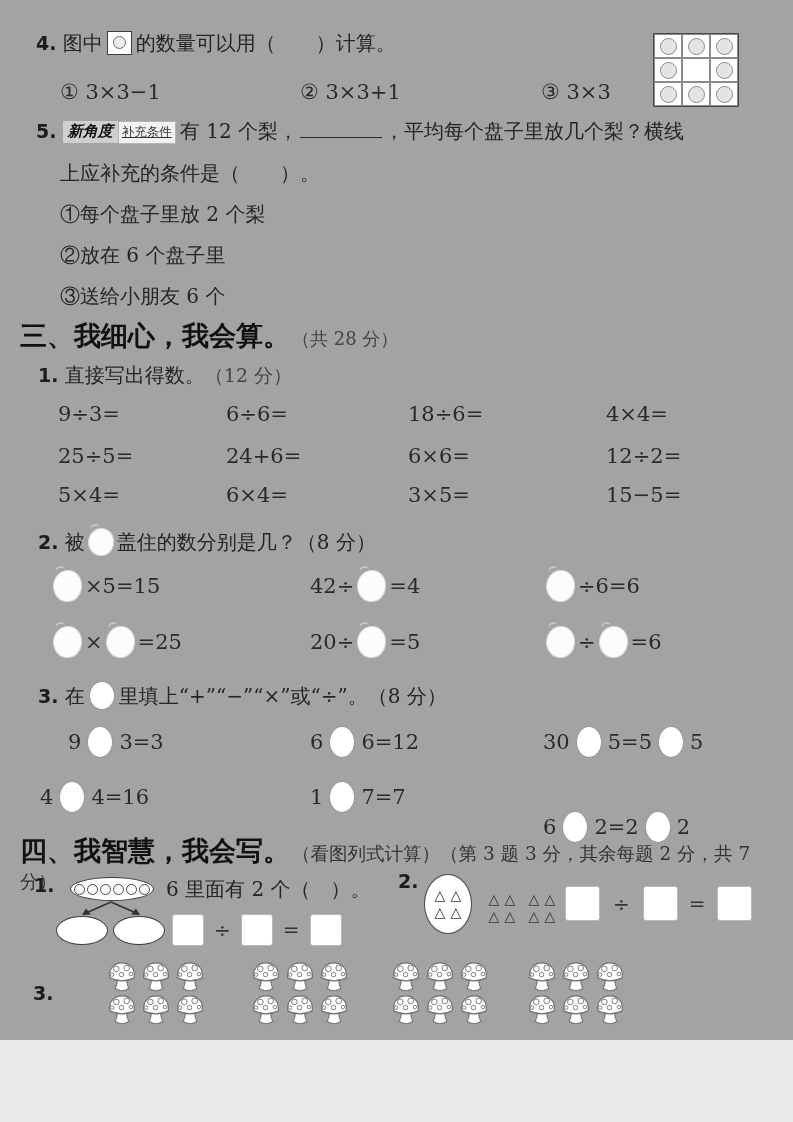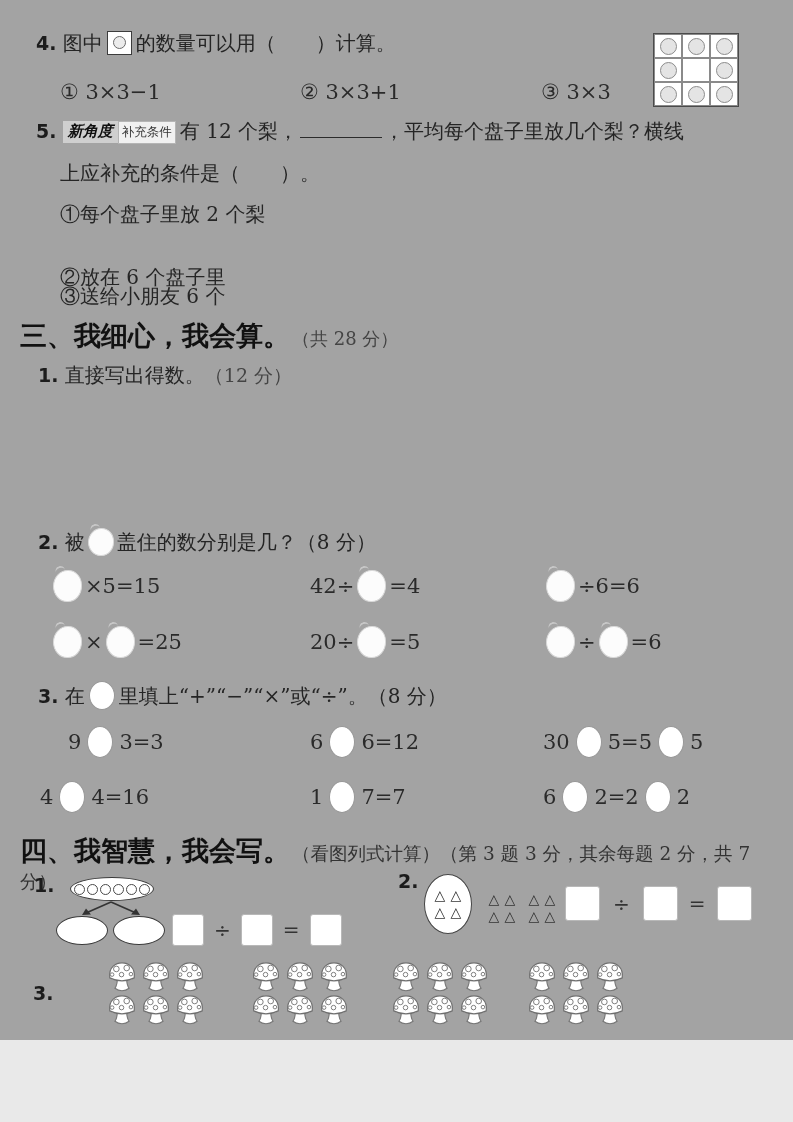--- a/index.html
+++ b/index.html
@@ -17,21 +17,21 @@
   .mini-box .mc{position:absolute;left:5px;top:4px;width:11px;height:11px;border:1px solid #6b6b6b;
             border-radius:50%;background:#ececec;}
   
   .ggrid{display:grid;grid-template-columns:repeat(3,28px);grid-auto-rows:24px;border:1.6px solid #4a4a4a;background:#fff;}
   .gcell{border:0.8px solid #8a8a8a;display:flex;align-items:center;justify-content:center;}
   .gcirc{width:15px;height:15px;border:1px solid #8c8c8c;border-radius:50%;background:#e4e4e4;}
   
   .badge-new{display:inline-block;font-family:"DejaVu Sans",sans-serif;font-weight:700;font-style:italic;
              font-size:15px;color:#101010;background:#cfcfcf;padding:1px 5px 2px 5px;vertical-align:2px;}
   .badge-cond{display:inline-block;font-family:"DejaVu Sans",sans-serif;font-size:12.5px;color:#333;
-             background:#f1f1f1;border:1px solid #b5b5b5;padding:2px 3px;margin-right:4px;vertical-align:2px;}
+             background:#f1f1f1;border:1px solid #b5b5b5;padding:2px 3px;margin-right:4px;vertical-align:2px;text-decoration:underline;}
   .blank{display:inline-block;width:82px;height:15px;border-bottom:1.7px solid #2b2b2b;margin:0 2px;}
   
   .peach{display:inline-block;width:27px;height:30px;border:1px solid #d9d9d9;border-radius:52% 48% 50% 50%;
          background:#fcfcfc;position:relative;vertical-align:-9px;margin:0 3px;}
   .peach::before{content:"";position:absolute;top:-5px;left:1px;width:10px;height:6px;
          border-top:2px solid #c8c8c8;border-radius:70% 70% 0 0 / 100% 100% 0 0;transform:rotate(-20deg);}
   .peach-sm{width:24px;height:26px;vertical-align:-7px;}
   
   .opc{display:inline-block;width:24px;height:30px;border:1.1px solid #979797;border-radius:50%;
        vertical-align:-9px;margin:0 6px;background:#fff;}
@@ -110,32 +110,46 @@
         <span class="gcirc"></span>
       </div>
   </div>
 
   <div class="abs cjk" style="top:118px;left:36px;width:730px;">
     <span class="qnum">5.</span>
     <span class="badge-new">新角度</span><span class="badge-cond">补充条件</span><span>有 12 个梨，</span><span class="blank"></span><span>，平均每个盘子里放几个梨？横线</span>
   </div>
   <div class="abs cjk" style="top:160px;left:60px;">上应补充的条件是（　　）。</div>
   <div class="abs cjk" style="top:201px;left:60px;">①每个盘子里放 2 个梨</div>
-  <div class="abs cjk" style="top:242px;left:60px;margin-top:22px;">②放在 6 个盘子里</div>
+  <div class="abs cjk" style="top:242px;left:60px;">②放在 6 个盘子里</div>
   <div class="abs cjk" style="top:283px;left:60px;">③送给小朋友 6 个</div>
 
   <div class="abs" style="top:318px;left:20px;">
     <span class="sec-title">三、我细心，我会算。</span><span class="sec-score">（共 28 分）</span>
   </div>
 
   <div class="abs cjk" style="top:362px;left:38px;">
     <span class="qnum">1.</span>
     <span>直接写出得数。</span><span style="color:#444;font-size:19px;">（12 分）</span>
   </div>
 
+  <div class="abs" style="top:402px;left:0;width:793px;height:120px;">
+    <span class="abs math" style="top:0;left:58px;">9÷3=</span>
+    <span class="abs math" style="top:0;left:226px;">6÷6=</span>
+    <span class="abs math" style="top:0;left:408px;">18÷6=</span>
+    <span class="abs math" style="top:0;left:606px;">4×4=</span>
+    <span class="abs math" style="top:42px;left:58px;">25÷5=</span>
+    <span class="abs math" style="top:42px;left:226px;">24+6=</span>
+    <span class="abs math" style="top:42px;left:408px;">6×6=</span>
+    <span class="abs math" style="top:42px;left:606px;">12÷2=</span>
+    <span class="abs math" style="top:81px;left:58px;">5×4=</span>
+    <span class="abs math" style="top:81px;left:226px;">6×4=</span>
+    <span class="abs math" style="top:81px;left:408px;">3×5=</span>
+    <span class="abs math" style="top:81px;left:606px;">15−5=</span>
+  </div>
 
   <div class="abs cjk" style="top:528px;left:38px;">
     <span class="qnum">2.</span>
     <span>被</span><span class="peach peach-sm"></span><span>盖住的数分别是几？（8 分）</span>
   </div>
   <div class="abs math" style="top:570px;left:50px;">
     <span class="peach"></span><span>×5=15</span>
   </div>
   <div class="abs math" style="top:570px;left:310px;">
     <span>42÷</span><span class="peach"></span><span>=4</span>
@@ -165,37 +179,38 @@
   </div>
   <div class="abs math" style="top:726px;left:543px;">
     <span>30</span><span class="opc"></span><span>5=5</span><span class="opc"></span><span>5</span>
   </div>
   <div class="abs math" style="top:781px;left:40px;">
     <span>4</span><span class="opc"></span><span>4=16</span>
   </div>
   <div class="abs math" style="top:781px;left:310px;">
     <span>1</span><span class="opc"></span><span>7=7</span>
   </div>
-  <div class="abs math" style="top:781px;left:543px;">
+  <div class="abs math" style="top:811px;left:543px;">
     <span>6</span><span class="opc"></span><span>2=2</span><span class="opc"></span><span>2</span>
   </div>
 
   <div class="abs" style="top:833px;left:20px;">
     <span class="sec-title">四、我智慧，我会写。</span><span class="sec-score" style="font-size:18.5px;color:#333;">（看图列式计算）（第 3 题 3 分，其余每题 2 分，共 7 分）</span>
   </div>
 
   <span class="abs qnum" style="top:874px;left:34px;">1.</span>
   <div class="abs oval-top" style="top:877px;left:70px;">
     <span class="dot"></span>
   <span class="dot"></span>
       <span class="dot"></span>
       <span class="dot"></span>
       <span class="dot"></span>
       <span class="dot"></span>
     </div>
+  <span class="abs cjk" style="top:876px;left:166px;">6 里面有 2 个（　）。</span>
   <svg class="abs" style="top:901px;left:70px;" width="82" height="16">
     <path d="M41,1 L16,12" stroke="#333" stroke-width="1.6" fill="none"></path>
     <path d="M12,14 l9,-0.5 l-5,-6 z" fill="#333"></path>
     <path d="M41,1 L66,12" stroke="#333" stroke-width="1.6" fill="none"></path>
     <path d="M70,14 l-9,-0.5 l5,-6 z" fill="#333"></path>
   </svg>
   <div class="abs oval-empty" style="top:916px;left:56px;"></div>
   <div class="abs oval-empty" style="top:916px;left:113px;"></div>
   <div class="abs oprow" style="top:914px;left:172px;">
     <span class="ansbox"></span>

